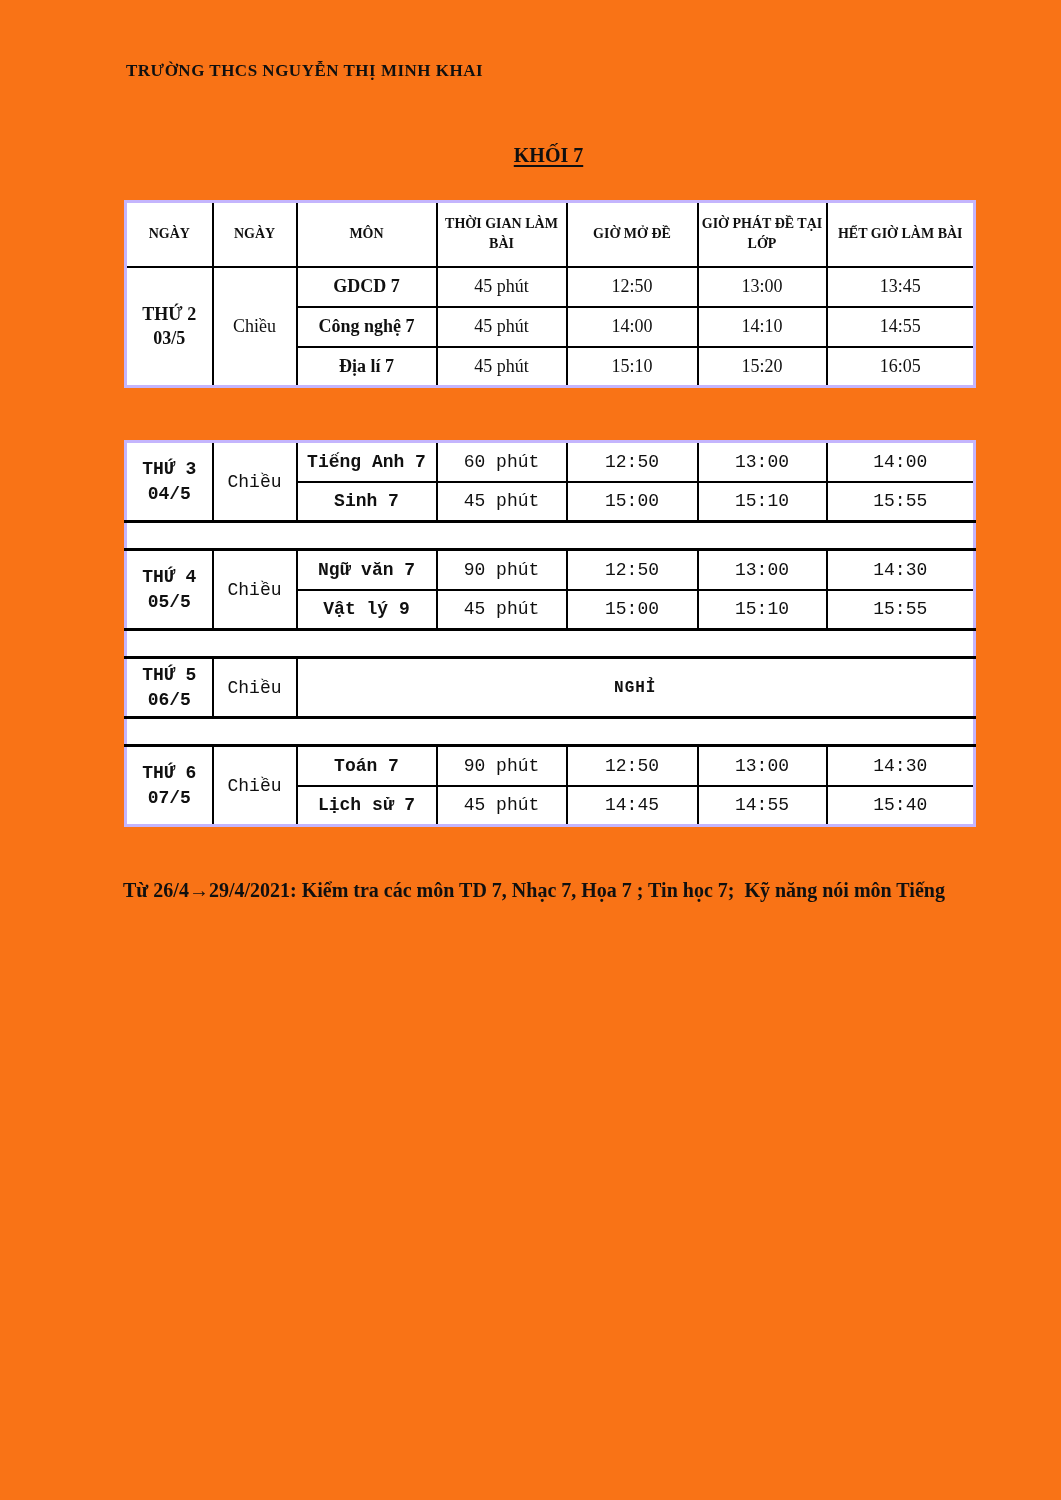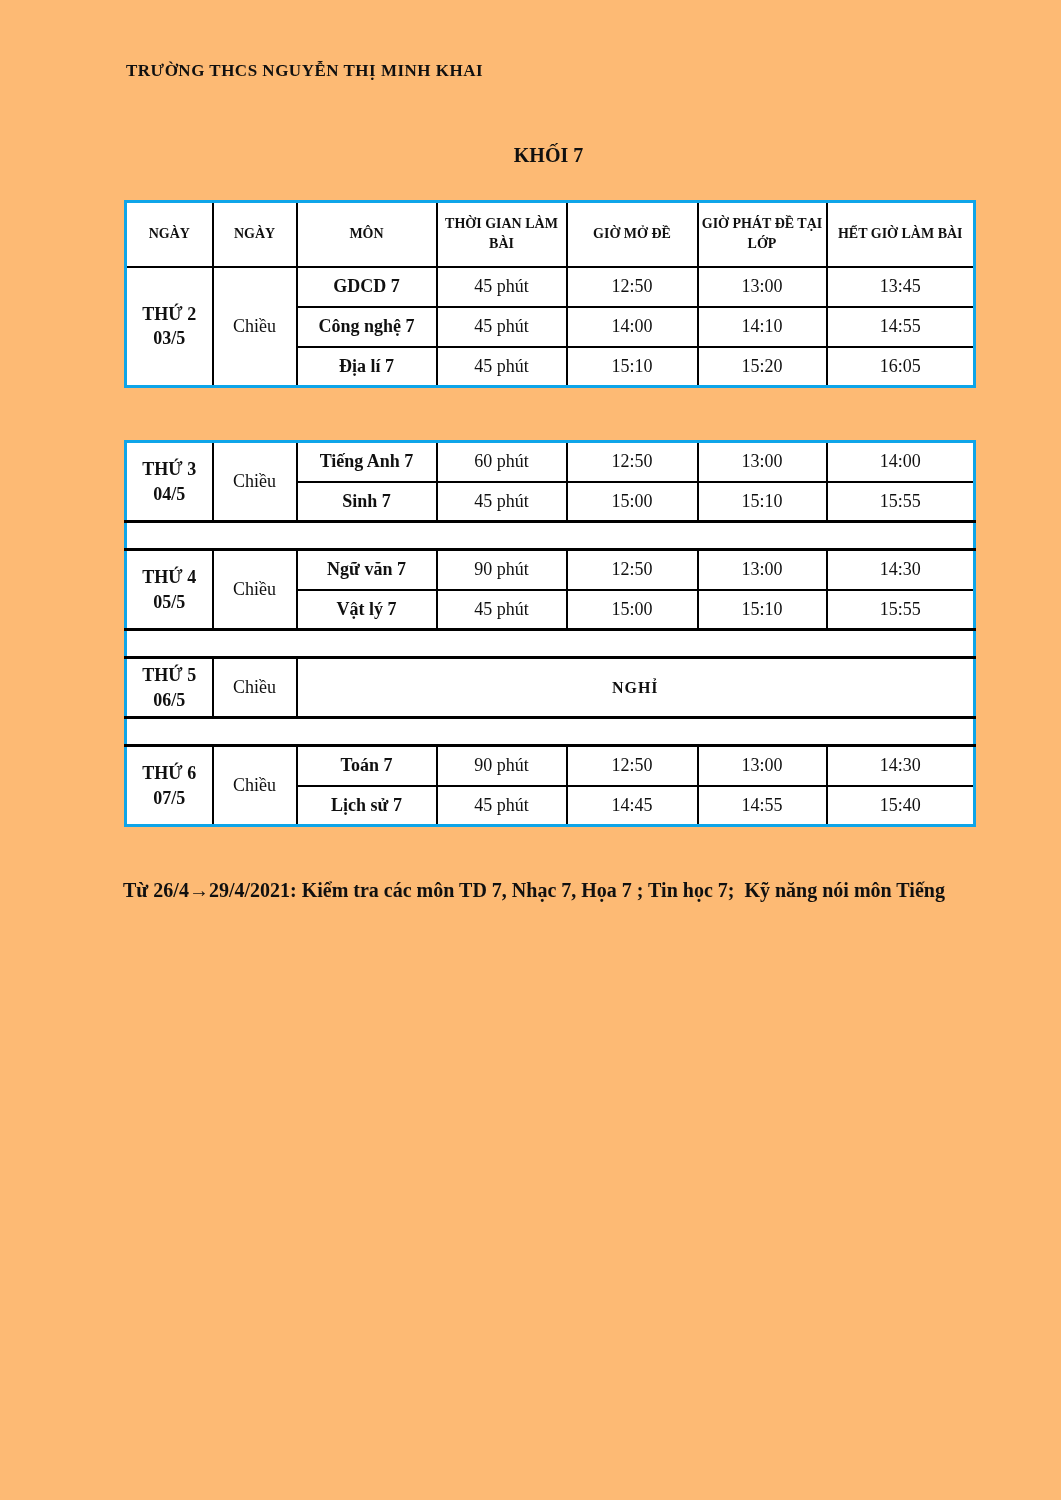--- a/index.html
+++ b/index.html
@@ -1,30 +1,30 @@
 <!DOCTYPE html>
 <html><head>
 <meta charset="utf-8">
 <style>
   * { margin:0; padding:0; box-sizing:border-box; }
   html, body { width:1061px; height:1500px; background:#ffffff; overflow:hidden; }
   .page {
     position:relative; width:1061px; height:1500px;
-    font-family:"Liberation Serif", serif; color:#101010; background:#fdba74;
+    font-family:"Liberation Serif", serif; color:#101010; background:#f97316;
   }
   .school   { position:absolute; left:126px; top:61px;  font-size:17px; font-weight:bold; letter-spacing:.5px; white-space:nowrap; }
   .title    { position:absolute; left:124px; top:85px;  width:849px; text-align:center; font-size:26px; font-weight:bold; letter-spacing:.5px; }
   .year     { position:absolute; left:124px; top:118px; width:849px; text-align:center; font-size:18px; font-weight:bold; }
   .grade    { position:absolute; left:124px; top:144px; width:849px; text-align:center; font-size:20px; font-weight:bold;
-              text-underline-offset:3px; text-decoration-thickness:2px; }
+              text-decoration:underline; text-underline-offset:3px; text-decoration-thickness:2px; }
 
   table.sched { position:absolute; left:124px; width:849px; border-collapse:collapse; table-layout:fixed;
-                border:3px solid #0ea5e9; background:#fff; }
+                border:3px solid #c4b5fd; background:#fff; }
   .t1 { top:200px; }
-  .t2 { top:440px; }
+  .t2 { top:440px;font-family:Liberation Mono, monospace; }
   td  { border:2px solid #000; text-align:center; vertical-align:middle; overflow:hidden; padding:0 2px; }
 
   tr.hd td { height:65px; font-size:14px; font-weight:bold; line-height:1.45; padding:0 3px; }
   tr.r  td { height:40px; }
   tr.nghi td { height:60px; }
   tr.sp td { height:28px; border-top:3px solid #000; border-bottom:3px solid #000; }
 
   td.day { font-size:18px; font-weight:bold; line-height:1.35; }
   td.ses { font-size:18px;margin-left:48px; }
   td.sub { font-size:18px; font-weight:bold; }
@@ -129,21 +129,21 @@
           <div>05/5</div>
         </td>
         <td class="ses" rowspan="2">Chiều</td>
         <td class="sub">Ngữ văn 7</td>
         <td class="tm">90 phút</td>
         <td class="tm">12:50</td>
         <td class="tm">13:00</td>
         <td class="tm">14:30</td>
       </tr>
       <tr class="r">
-        <td class="sub">Vật lý 7</td>
+        <td class="sub">Vật lý 9</td>
         <td class="tm">45 phút</td>
         <td class="tm">15:00</td>
         <td class="tm">15:10</td>
         <td class="tm">15:55</td>
       </tr>
       <tr class="sp">
         <td colspan="7"></td>
       </tr>
       <tr class="nghi">
         <td class="day">

